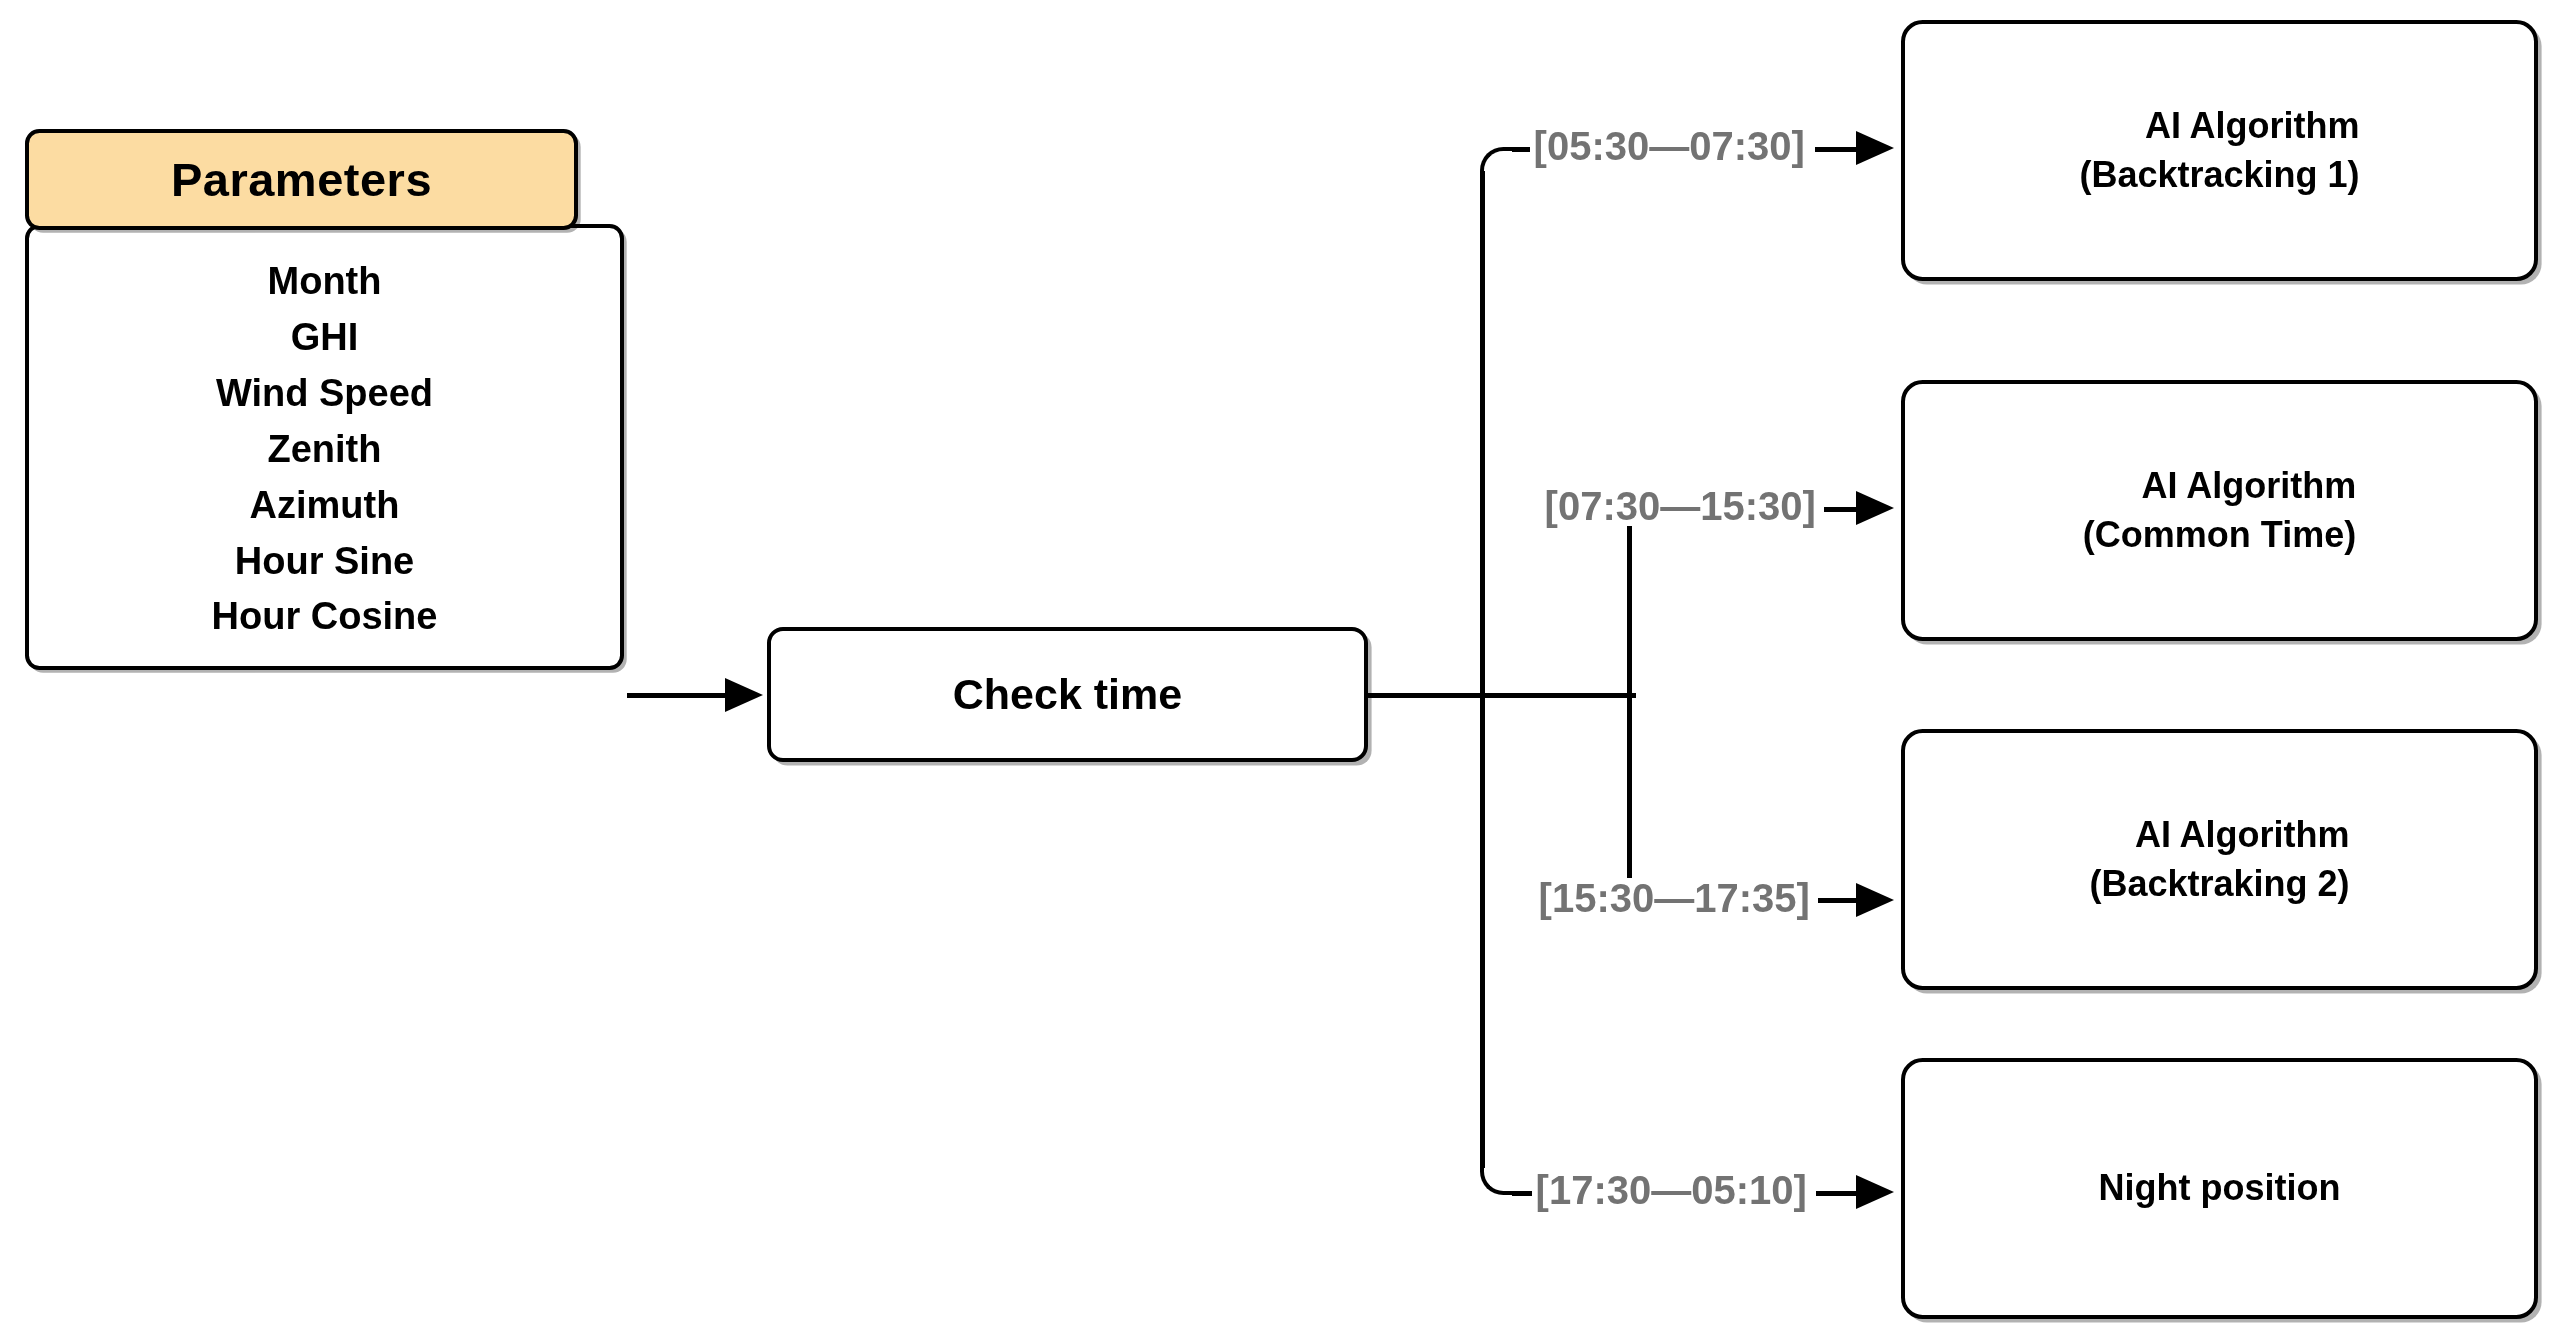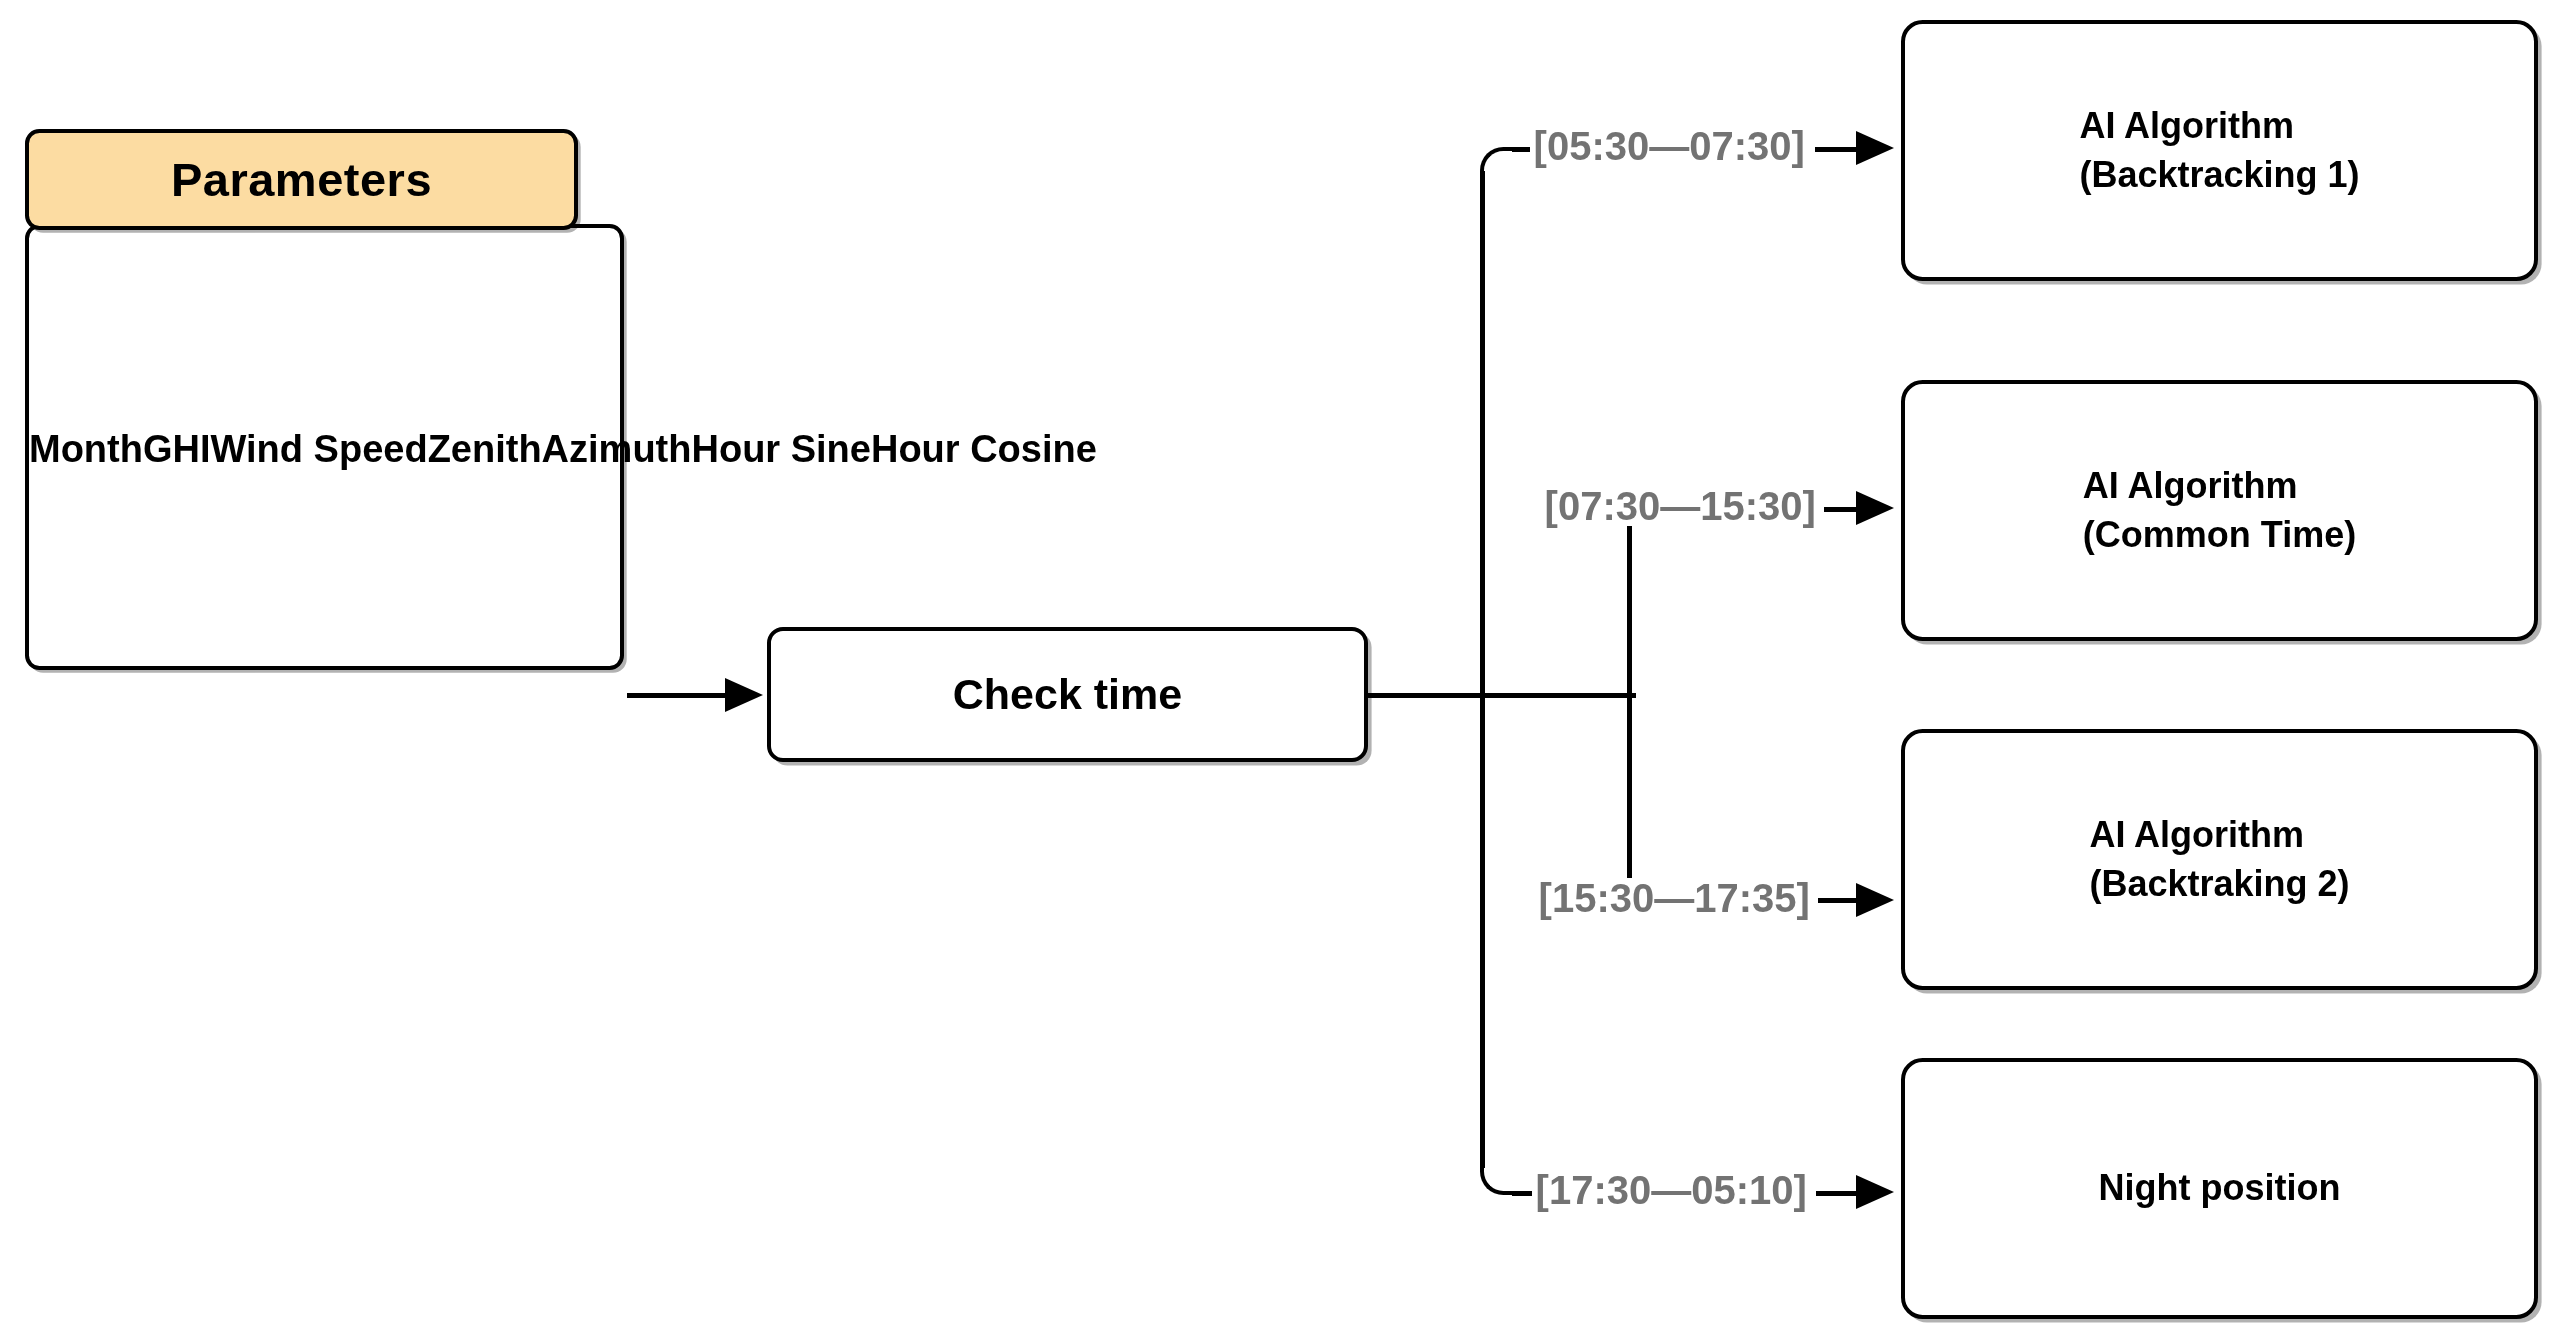--- a/index.html
+++ b/index.html
@@ -21,21 +21,21 @@
   
   .node {
     position: absolute;
     box-sizing: border-box;
     background: #ffffff;
     border: 4.5px solid #000000;
     border-radius: 20px;
     display: flex;
     align-items: center;
     justify-content: center;
-    text-align: left;
+    text-align: right;
     color: #000000;
     font-weight: bold;
     box-shadow: 4.5px 4.5px 0 -0.9px rgba(0,0,0,0.30);
   }
 
   
   #parameters-panel {
     position: absolute;
     left: 25px;
     top: 129px;
@@ -66,21 +66,21 @@
     left: 0;
     top: 95px;
     width: 599px;
     height: 446px;
     box-sizing: border-box;
     border: 4.5px solid #000000;
     border-radius: 14.4px;
     background: #ffffff;
     box-shadow: 3.6px 3.6px 0 -0.9px rgba(0,0,0,0.30);
     display: flex;
-    flex-direction: row;
+    flex-direction: column;
     align-items: center;
     justify-content: space-evenly;
     padding: 16px 0 12.6px 0;
     z-index: 2;
   }
   .param-item {
     font-size: 38px;
     font-weight: bold;
     line-height: 1;
     color: #000000;

